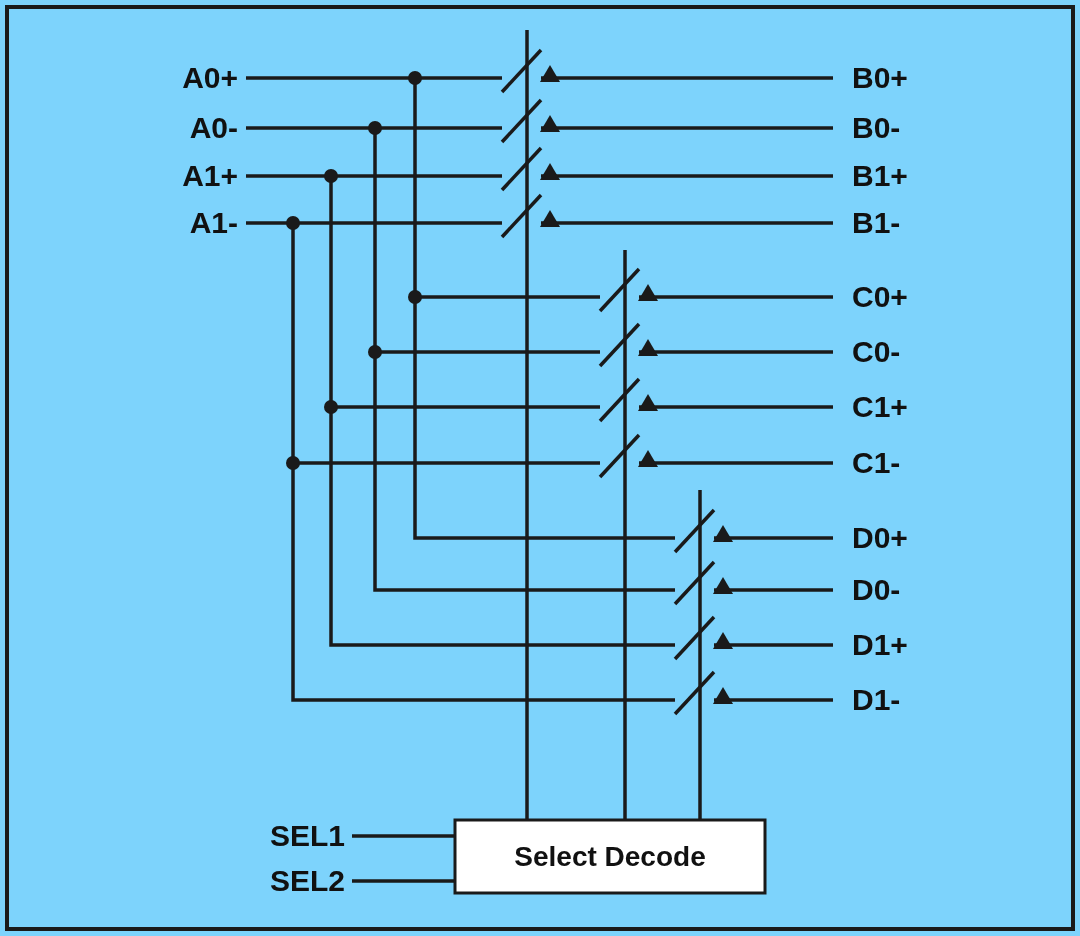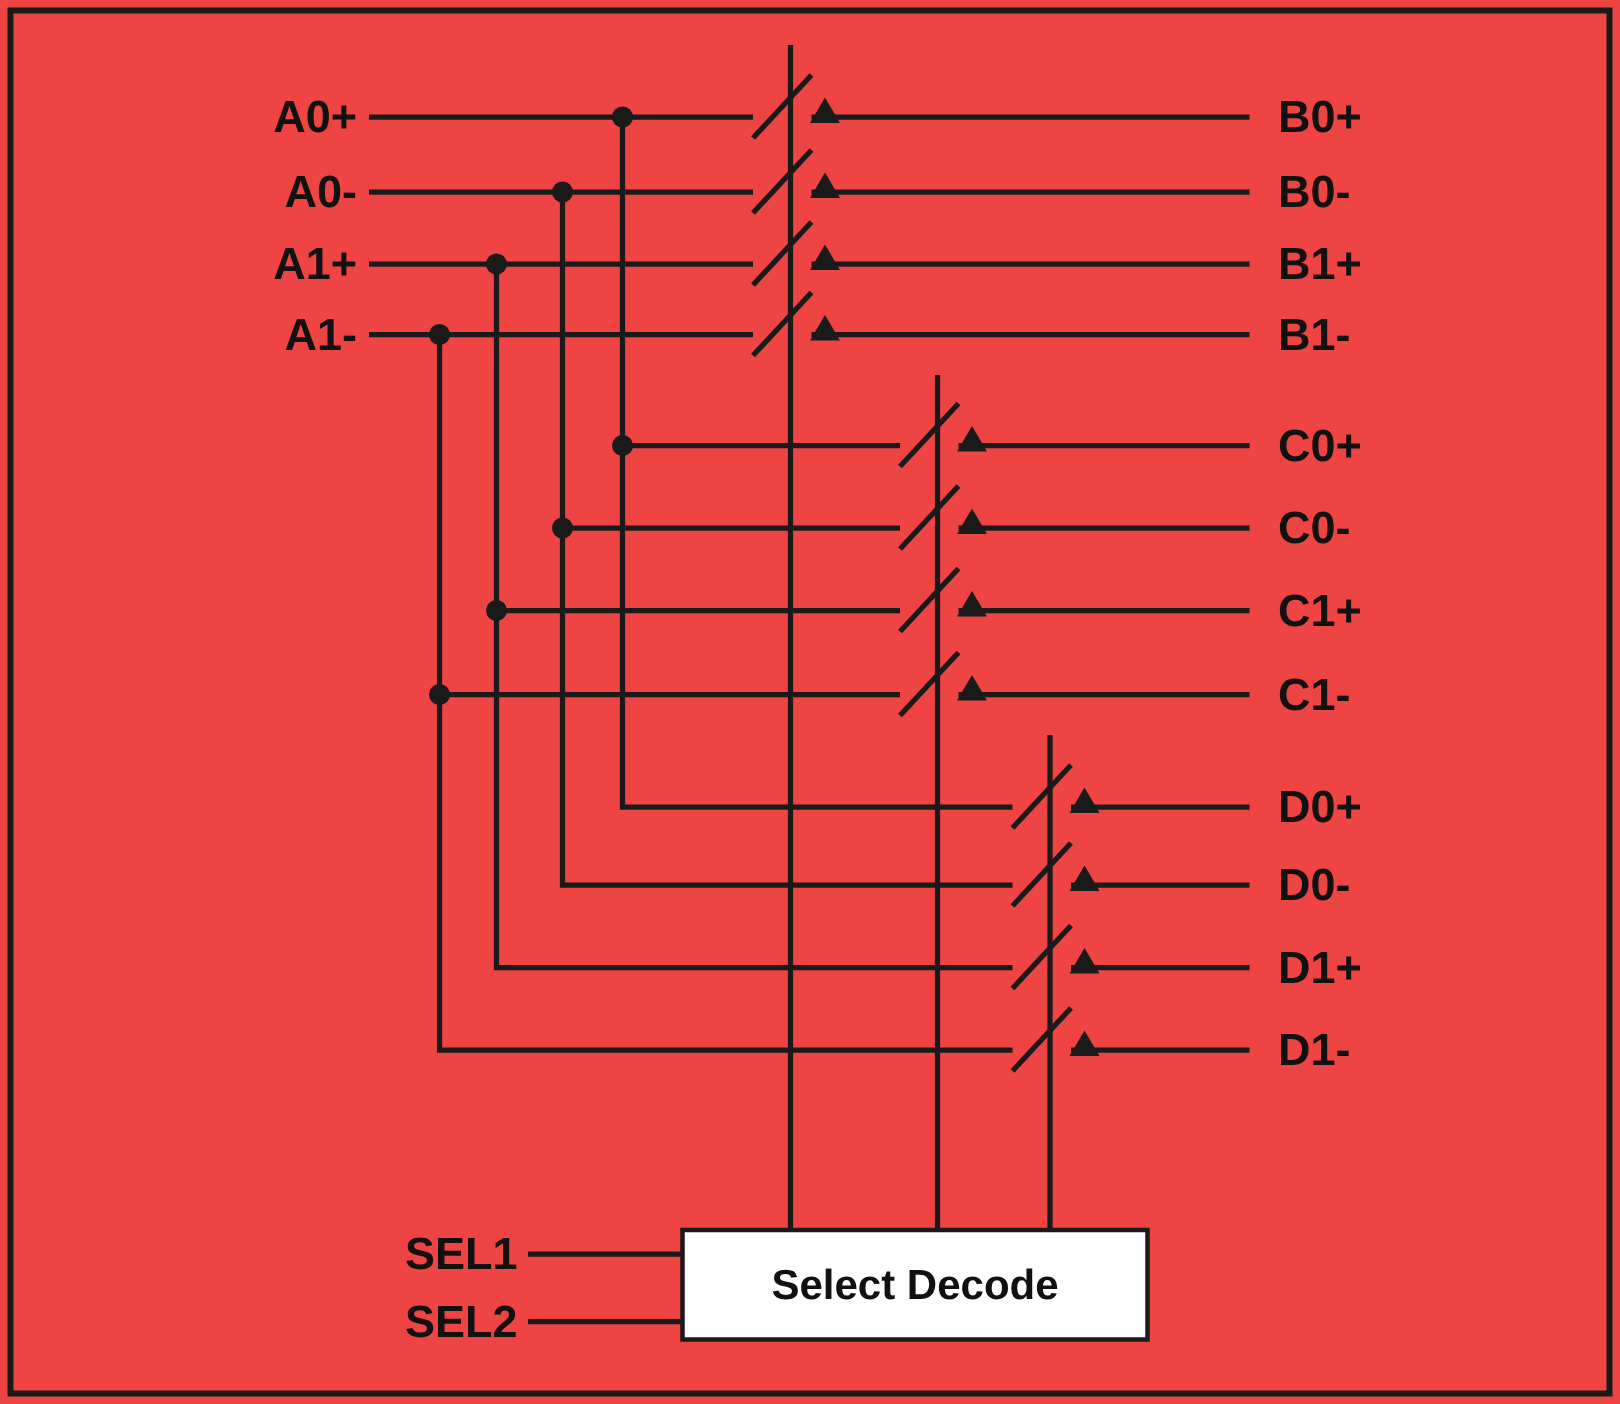--- a/index.html
+++ b/index.html
@@ -5,21 +5,21 @@
   html, body {
     margin: 0;
     padding: 0;
     background: #ffffff;
     font-family: "Liberation Sans", sans-serif;
   }
   .stage {
     position: relative;
     width: 1080px;
     height: 936px;
-    background: #ef4444;
+    background: #7dd3fc;
     overflow: hidden;
   }
   svg text {
     font-family: "Liberation Sans", sans-serif;
     font-weight: 600;
     fill: #111111;
   }
   .pin-label { font-size: 30px; }
   .sel-label { font-size: 30px; }
   .box-label { font-size: 28px; }

